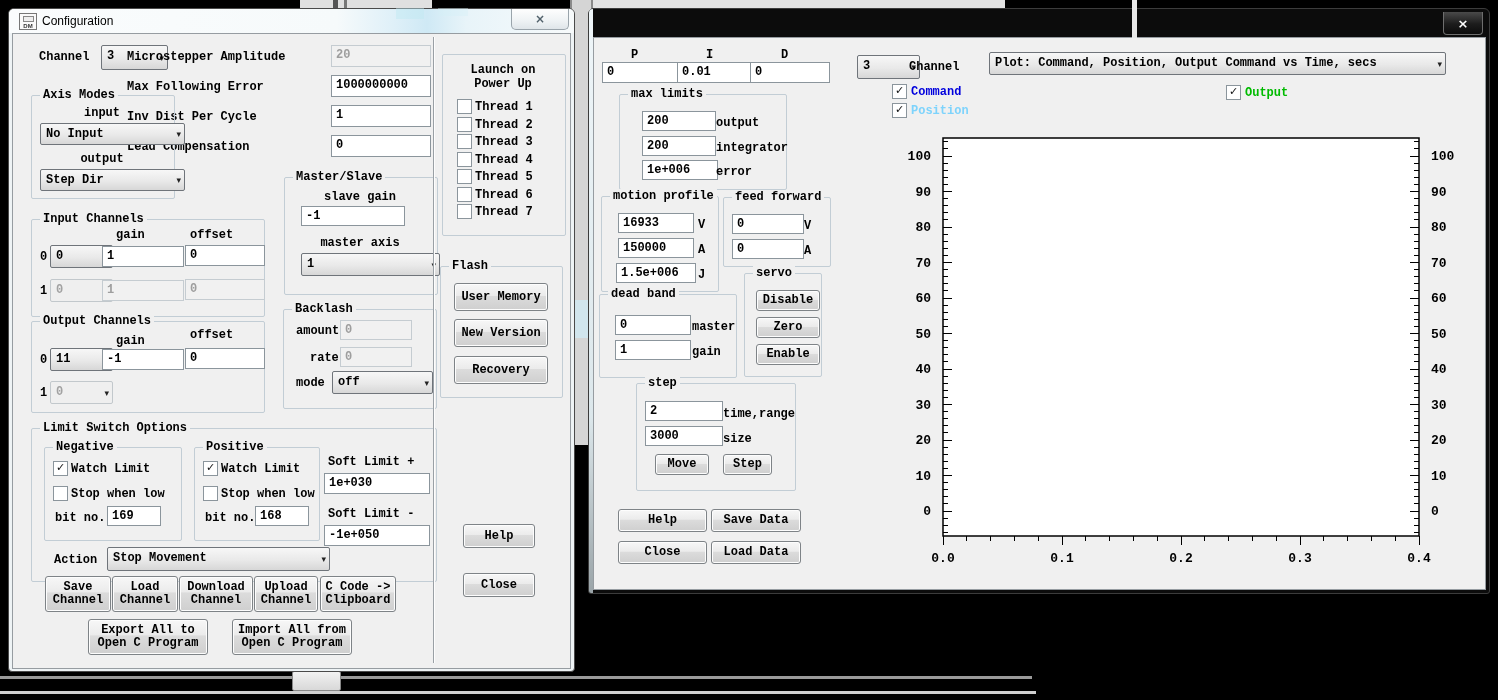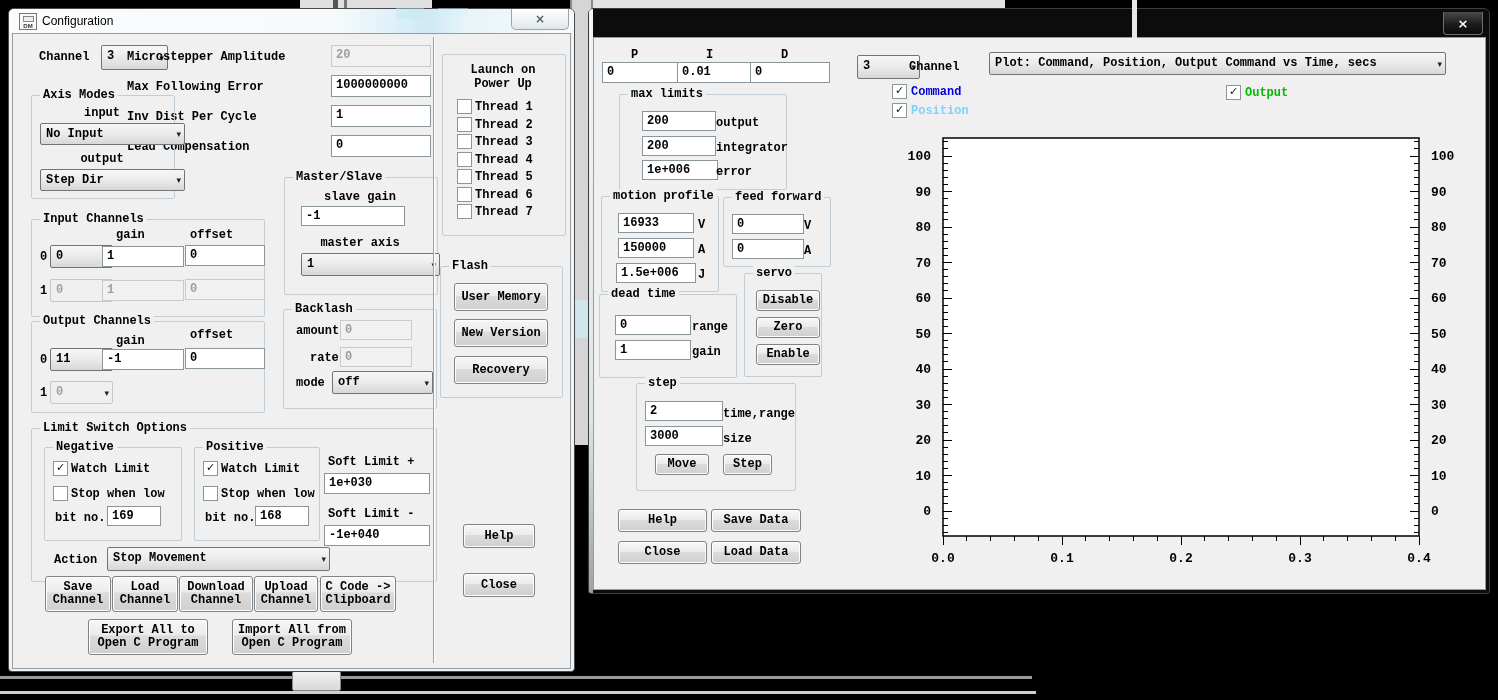--- a/index.html
+++ b/index.html
@@ -157,21 +157,21 @@
       <span class="cb" style="left:8px;top:13px"><i>✓</i></span>
       <span class="lbl" style="left:26px;top:14px">Watch Limit</span>
       <span class="cb" style="left:8px;top:38px"></span>
       <span class="lbl" style="left:26px;top:39px">Stop when low</span>
       <span class="lbl" style="left:10px;top:63px">bit no.</span>
       <div class="fld" style="left:60px;top:58px;width:44px;height:16px">168</div>
     </div>
     <span class="lbl" style="left:296px;top:26px">Soft Limit +</span>
     <div class="fld" style="left:292px;top:44px;width:96px;height:17px">1e+030</div>
     <span class="lbl" style="left:296px;top:78px">Soft Limit -</span>
-    <div class="fld" style="left:292px;top:96px;width:96px;height:17px">-1e+040</div>
+    <div class="fld" style="left:292px;top:96px;width:96px;height:17px">-1e+050</div>
     <span class="lbl" style="left:22px;top:124px">Action</span>
     <div class="cmb" style="left:75px;top:118px;width:202px;height:19px"><span>Stop Movement</span><span class="arr">▾</span></div>
   </div>
 
   <div class="btn" style="left:36px;top:567px;width:64px;height:34px">Save
 Channel</div>
   <div class="btn" style="left:103px;top:567px;width:64px;height:34px">Load
 Channel</div>
   <div class="btn" style="left:170px;top:567px;width:72px;height:34px">Download
 Channel</div>
@@ -271,23 +271,23 @@
   </div>
 
   <div class="grp" style="left:155px;top:264px;width:76px;height:102px">
     <span class="gt">servo</span>
     <div class="btn" style="left:11px;top:16px;width:62px;height:19px">Disable</div>
     <div class="btn" style="left:11px;top:43px;width:62px;height:19px">Zero</div>
     <div class="btn" style="left:11px;top:70px;width:62px;height:19px">Enable</div>
   </div>
 
   <div class="grp" style="left:10px;top:285px;width:136px;height:82px">
-    <span class="gt">dead time</span>
+    <span class="gt">dead band</span>
     <div class="fld" style="left:15px;top:20px;width:66px;height:16px">0</div>
-    <span class="lbl" style="left:92px;top:25px">range</span>
+    <span class="lbl" style="left:92px;top:25px">master</span>
     <div class="fld" style="left:15px;top:45px;width:66px;height:16px">1</div>
     <span class="lbl" style="left:92px;top:50px">gain</span>
   </div>
 
   <div class="grp" style="left:47px;top:374px;width:158px;height:106px">
     <span class="gt">step</span>
     <div class="fld" style="left:8px;top:17px;width:68px;height:16px">2</div>
     <span class="lbl" style="left:86px;top:23px">time,range</span>
     <div class="fld" style="left:8px;top:42px;width:68px;height:16px">3000</div>
     <span class="lbl" style="left:86px;top:48px">size</span>

